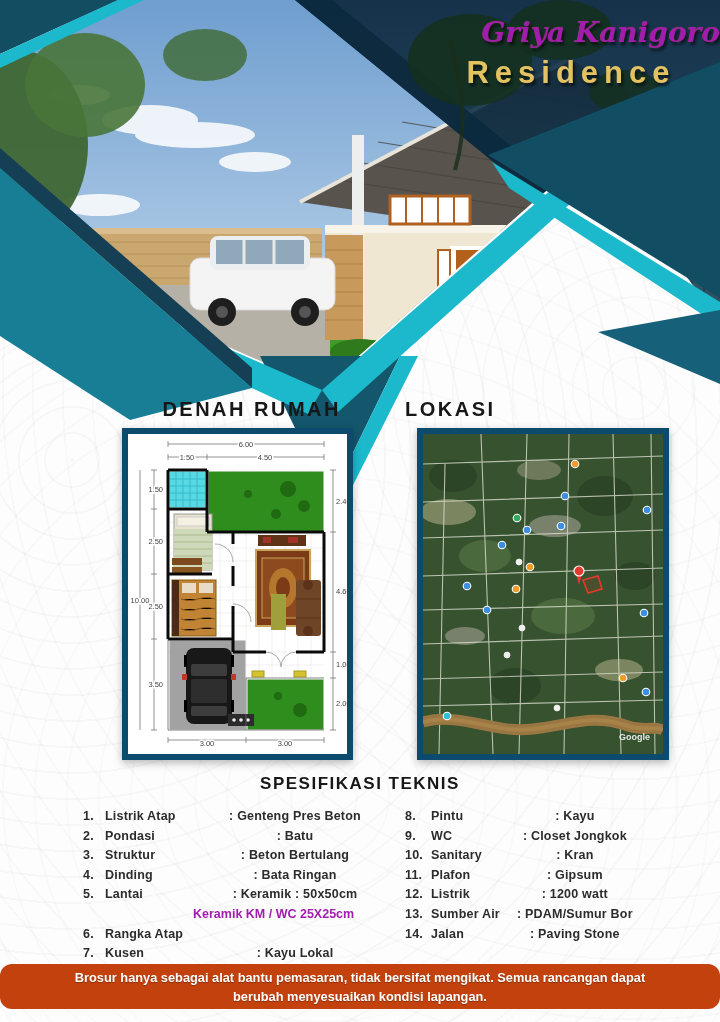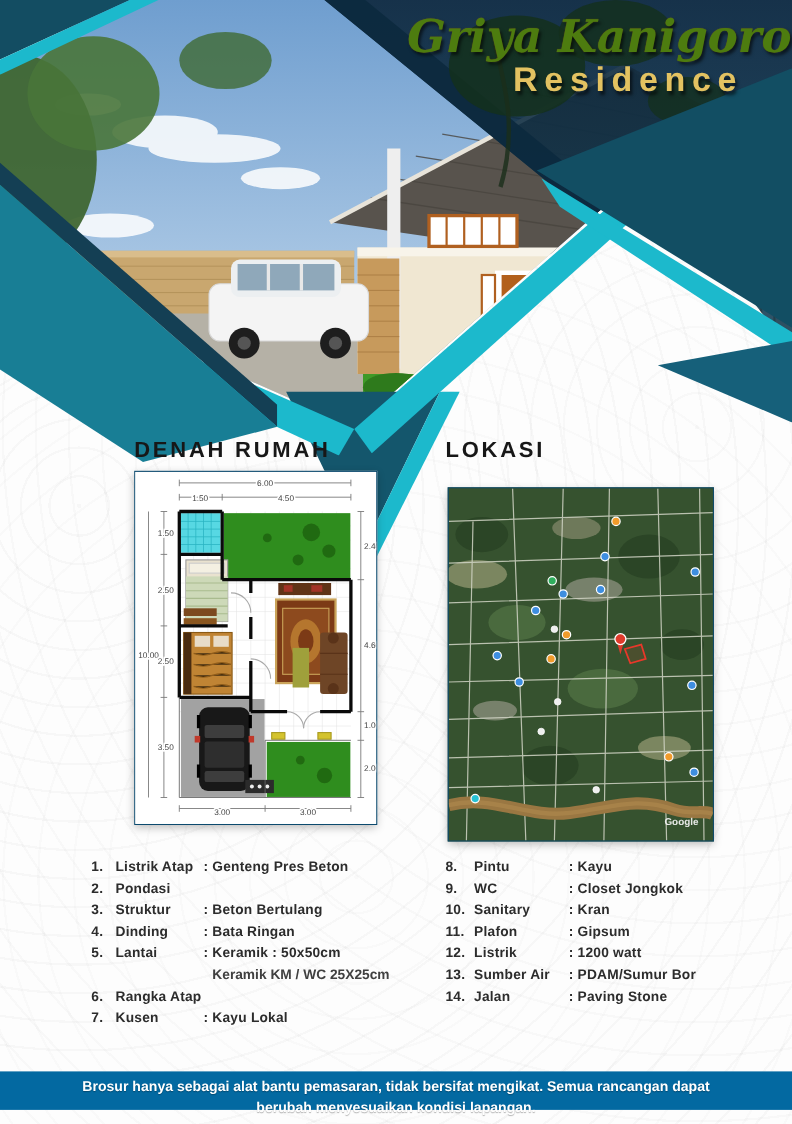--- a/index.html
+++ b/index.html
@@ -24,47 +24,47 @@
   .sh-bandEdge{background:#143F54;clip-path:polygon(0 148px,252px 368px,252px 388px,0 168px);}
   .sh-band   {background:#187E95;clip-path:polygon(0 168px,252px 388px,130px 420px,0 336px);}
   .sh-triR   {background:#124E63;clip-path:polygon(488px 155px,720px 62px,720px 298px);}
   .sh-triRcyan{background:#1CB9CC;clip-path:polygon(492px 162px,720px 302px,720px 326px,509px 188px);}
   .sh-triR2  {background:#16607A;clip-path:polygon(720px 310px,720px 384px,598px 332px);}
   .sh-cornerTL{background:#134D62;clip-path:polygon(0 0,118px 0,0 54px);}
   .sh-cornerTL2{background:#1CB9CC;clip-path:polygon(118px 0,144px 0,0 68px,0 54px);}
   .title{position:absolute;left:370px;top:10px;width:350px;text-align:center;z-index:10;}
   .title .t1{
     font-family:"DejaVu Serif",serif;font-style:italic;font-weight:bold;
-    font-size:41px;line-height:46px;color:#4d7c0f;
-    text-shadow:2px 3px 3px rgba(0,0,0,0.6),0 0 1px #7a5c16;}
+    font-size:28px;line-height:46px;color:#a21caf;
+    text-shadow:2px 3px 3px rgba(0,0,0,0.6),0 0 1px #7a5c16;text-align:right;}
   .title .t2{
     font-weight:bold;font-size:31px;line-height:34px;letter-spacing:6px;color:#E3C261;
     transform:translateX(26px);text-shadow:2px 3px 3px rgba(0,0,0,0.6);}
   .panels{position:relative;z-index:2;padding-top:6px;}
   .headings-row{display:flex;}
-  .h-plan{width:219px;margin-left:122px;text-align:left;}
+  .h-plan{width:219px;margin-left:122px;text-align:right;}
   .h-loc{width:240px;margin-left:64px;text-align:left;}
   .section-h{font-weight:bold;font-size:20px;letter-spacing:2.5px;color:#171717;line-height:30px;}
   .cards-row{display:flex;margin-top:4px;}
-  .card{background:#fff;border:1px solid #0c4a6e;box-shadow:0 3px 8px rgba(0,0,0,0.28);}
+  .card{background:#fff;border:6px solid #0c4a6e;box-shadow:0 3px 8px rgba(0,0,0,0.28);}
   .card-plan{width:219px;height:320px;margin-left:122px;}
-  .card-map{width:240px;height:320px;margin-left:64px;background:#36522F;margin-top:15px;}
+  .card-map{width:240px;height:320px;margin-left:64px;background:#36522F;}
   .specs{position:relative;z-index:2;margin-top:14px;}
   .specs-h{text-align:center;font-weight:bold;font-size:17px;letter-spacing:1.5px;color:#171717;line-height:20px;}
   .specs-cols{display:flex;margin-top:13px;padding-left:83px;}
   .spec-col{width:322px;}
   .spec-col.right{width:auto;}
   .spec-row{display:flex;font-weight:bold;font-size:12.5px;line-height:19.6px;color:#2c2c2c;letter-spacing:0.2px;}
   .sp-head{display:flex;width:102px;}
   .spec-col.right .sp-head{width:112px;}
   .sp-no{width:22px;}
   .spec-col.right .sp-no{width:26px;}
-  .sp-value{flex:1;white-space:nowrap;}
-  .sp-cont{padding-left:110px;font-weight:bold;font-size:12.5px;line-height:19.6px;color:#404040;}
-  .footer{position:absolute;left:0;right:0;bottom:13px;height:35px;background:#0369a1;z-index:5;}
+  .sp-value{flex:1;white-space:nowrap;text-align:center;}
+  .sp-cont{padding-left:110px;font-weight:bold;font-size:12.5px;line-height:19.6px;color:#a21caf;}
+  .footer{position:absolute;left:0;right:0;bottom:13px;height:45px;background:#c2410c;z-index:5;border-radius:12px;}
   .footer p{margin:0 auto;max-width:600px;text-align:center;color:#fff;font-weight:bold;
     font-size:12.8px;line-height:19px;padding-top:4px;text-shadow:0 1px 1px rgba(0,0,0,0.3);}
   svg text{font-family:"Liberation Sans",sans-serif;}
   .dim{font-size:7.5px;fill:#444;paint-order:stroke;stroke:#ffffff;stroke-width:3px;}
   .gmark{font-size:9px;fill:#f5f5f5;opacity:0.92;font-weight:bold;}
 </style>
 </head>
 <body>
 
 <div class="hero">
@@ -423,34 +423,36 @@
           <path d="M160,146 L175,142 L179,155 L165,159 Z" fill="rgba(232,56,42,0.12)" stroke="#e8382a" stroke-width="1.6"></path>
         </g>
         <text class="gmark" x="196" y="306">Google</text>
       </svg>
     </div>
 
   </div>
 </div>
 
 <div class="specs">
+  <div class="specs-h">SPESIFIKASI TEKNIS</div>
   <div class="specs-cols">
     <div class="spec-col">
       <div class="spec-row">
           <span class="sp-head">
             <span class="sp-no">1.</span>
             <span class="sp-label">Listrik Atap</span>
           </span>
           <span class="sp-value">: Genteng Pres Beton</span>
         </div>
       <div class="spec-row">
           <span class="sp-head">
             <span class="sp-no">2.</span>
             <span class="sp-label">Pondasi</span>
           </span>
+          <span class="sp-value">: Batu</span>
         </div>
       <div class="spec-row">
           <span class="sp-head">
             <span class="sp-no">3.</span>
             <span class="sp-label">Struktur</span>
           </span>
           <span class="sp-value">: Beton Bertulang</span>
         </div>
       <div class="spec-row">
           <span class="sp-head">

